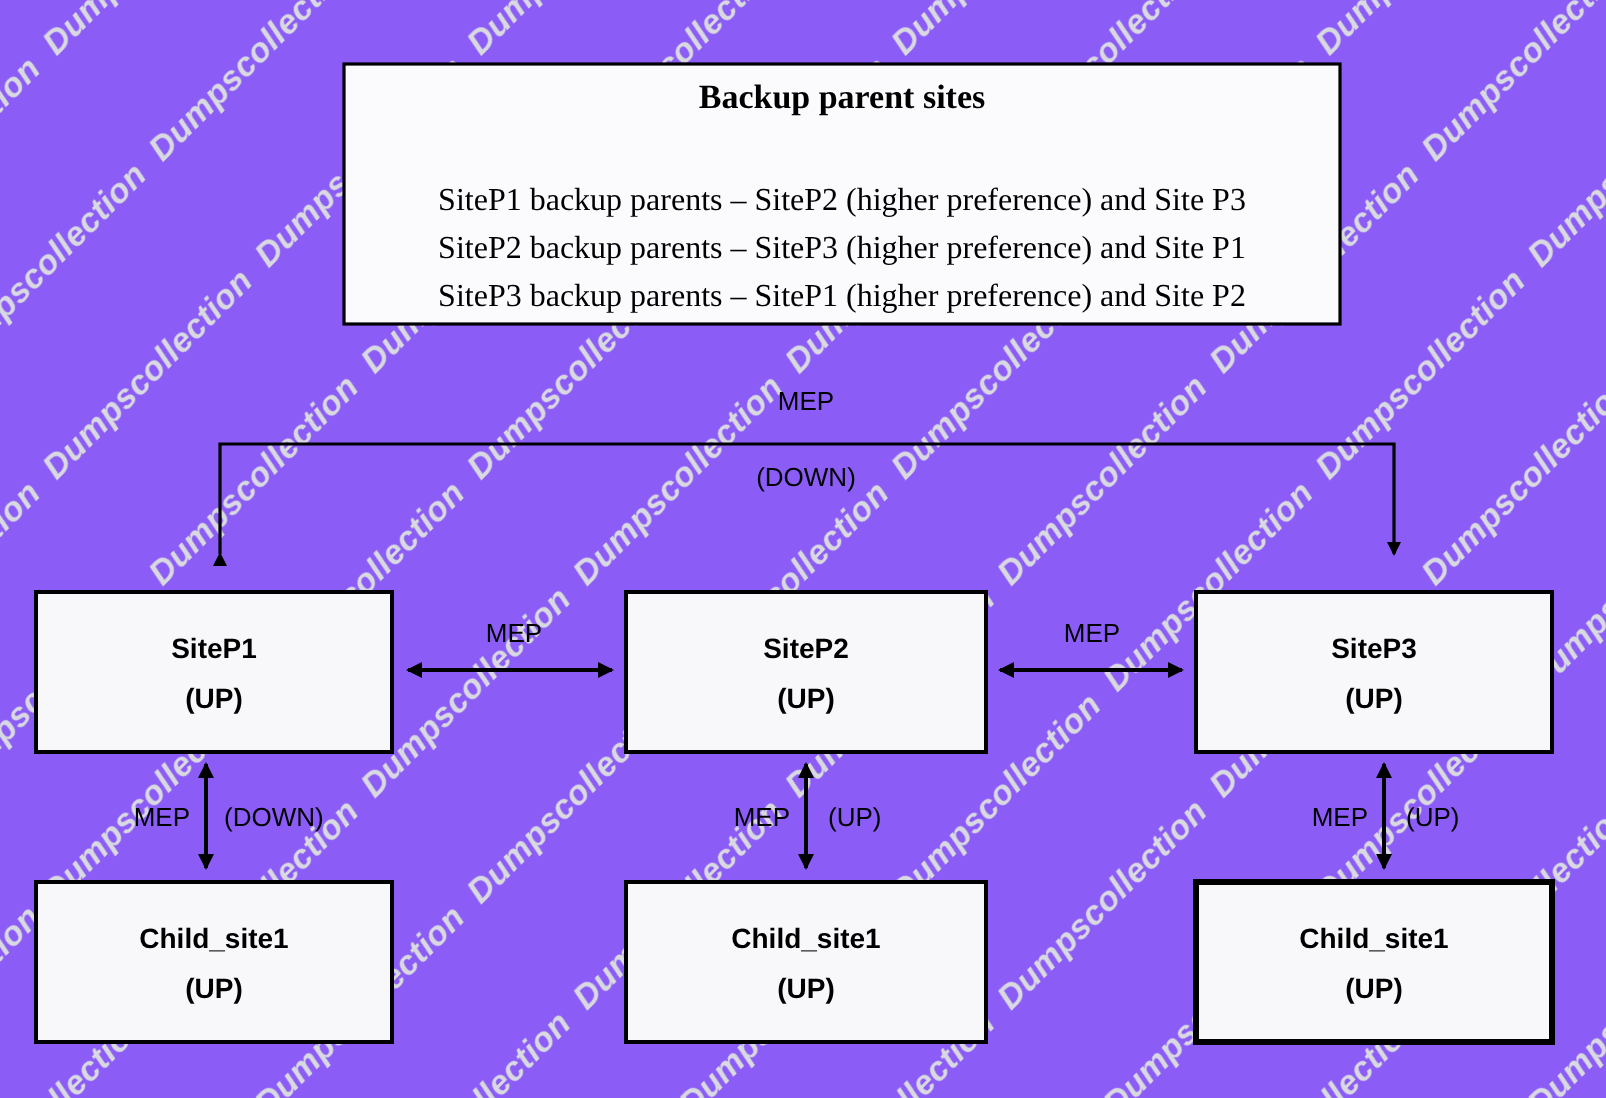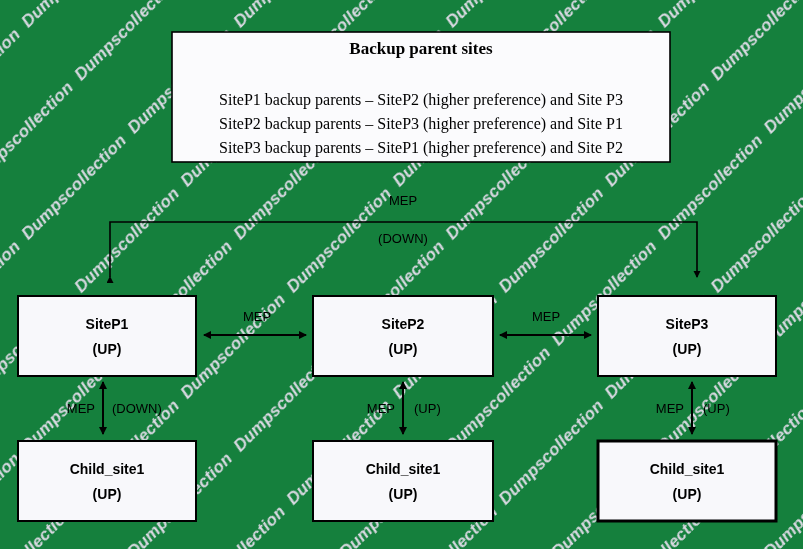--- a/index.html
+++ b/index.html
@@ -4,21 +4,21 @@
 <style>
   html, body {
     margin: 0;
     padding: 0;
     background: #ffffff;
   }
   #canvas {
     position: relative;
     width: 803px;
     height: 549px;
-    background: #15803d;
+    background: #8b5cf6;
     overflow: hidden;
     font-family: "Liberation Sans", sans-serif;
   }
   #watermark-layer {
     position: absolute;
     inset: 0;
     z-index: 1;
     pointer-events: none;
   }
   #diagram-layer {

